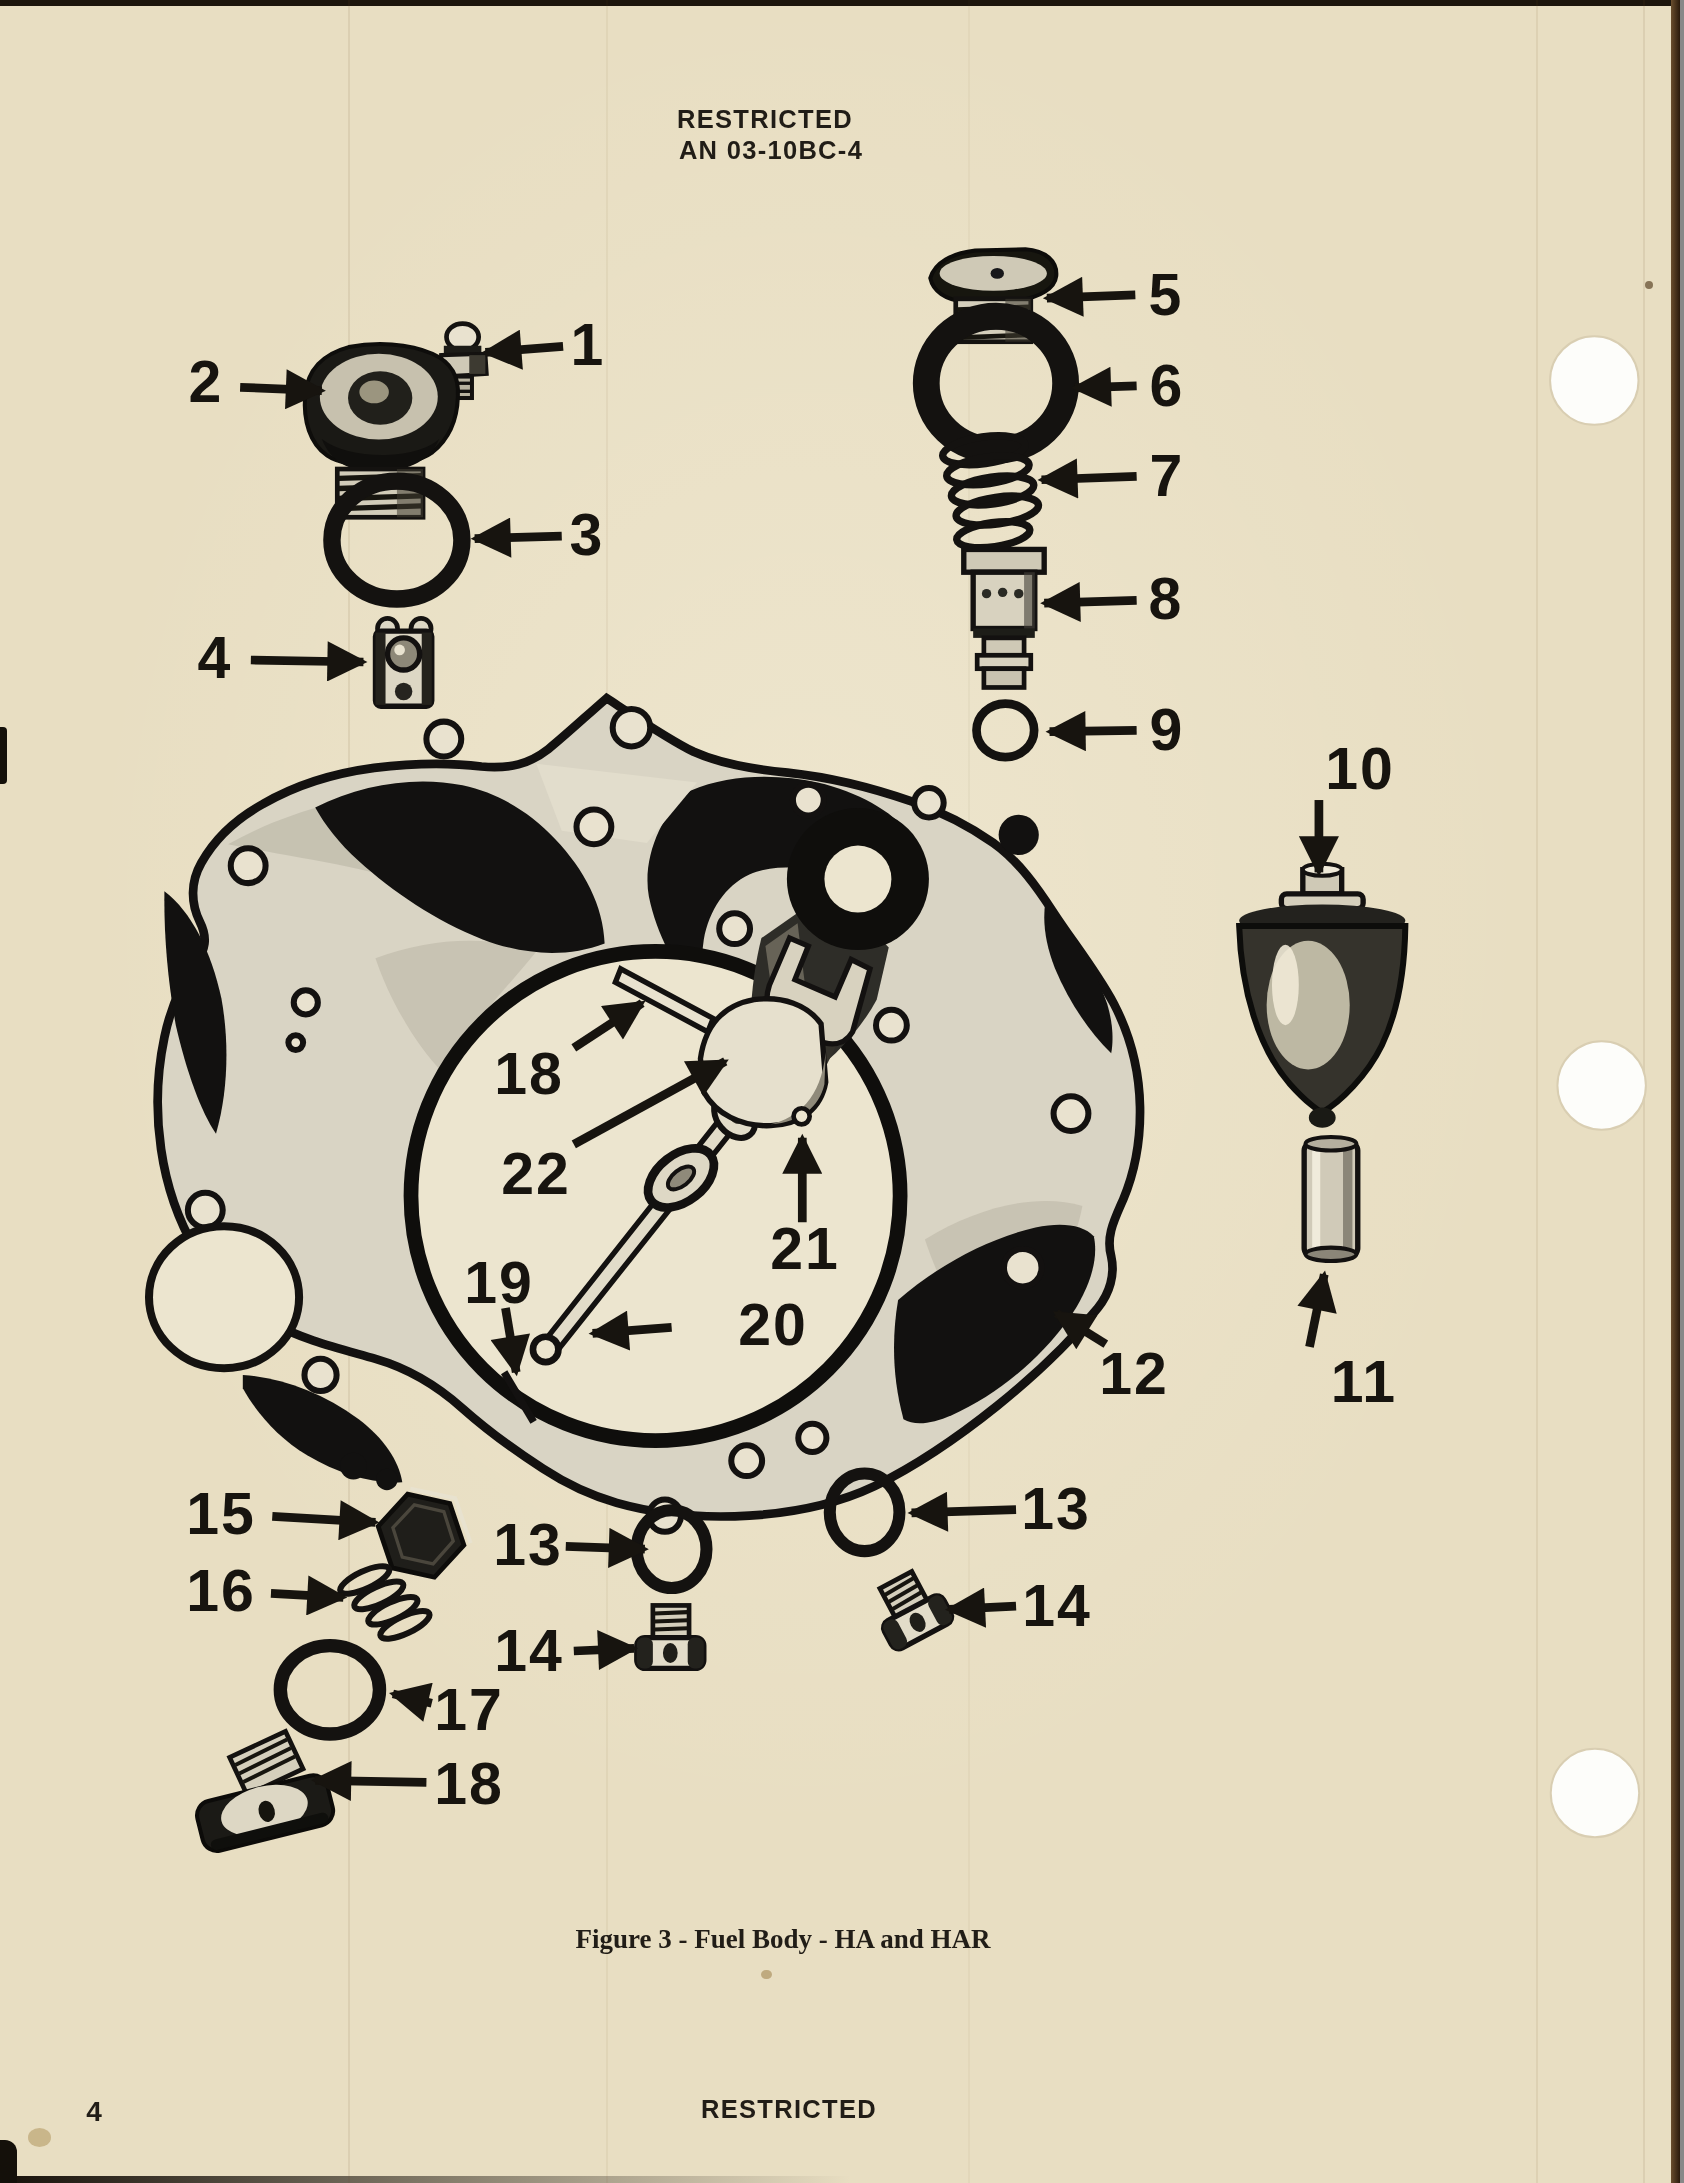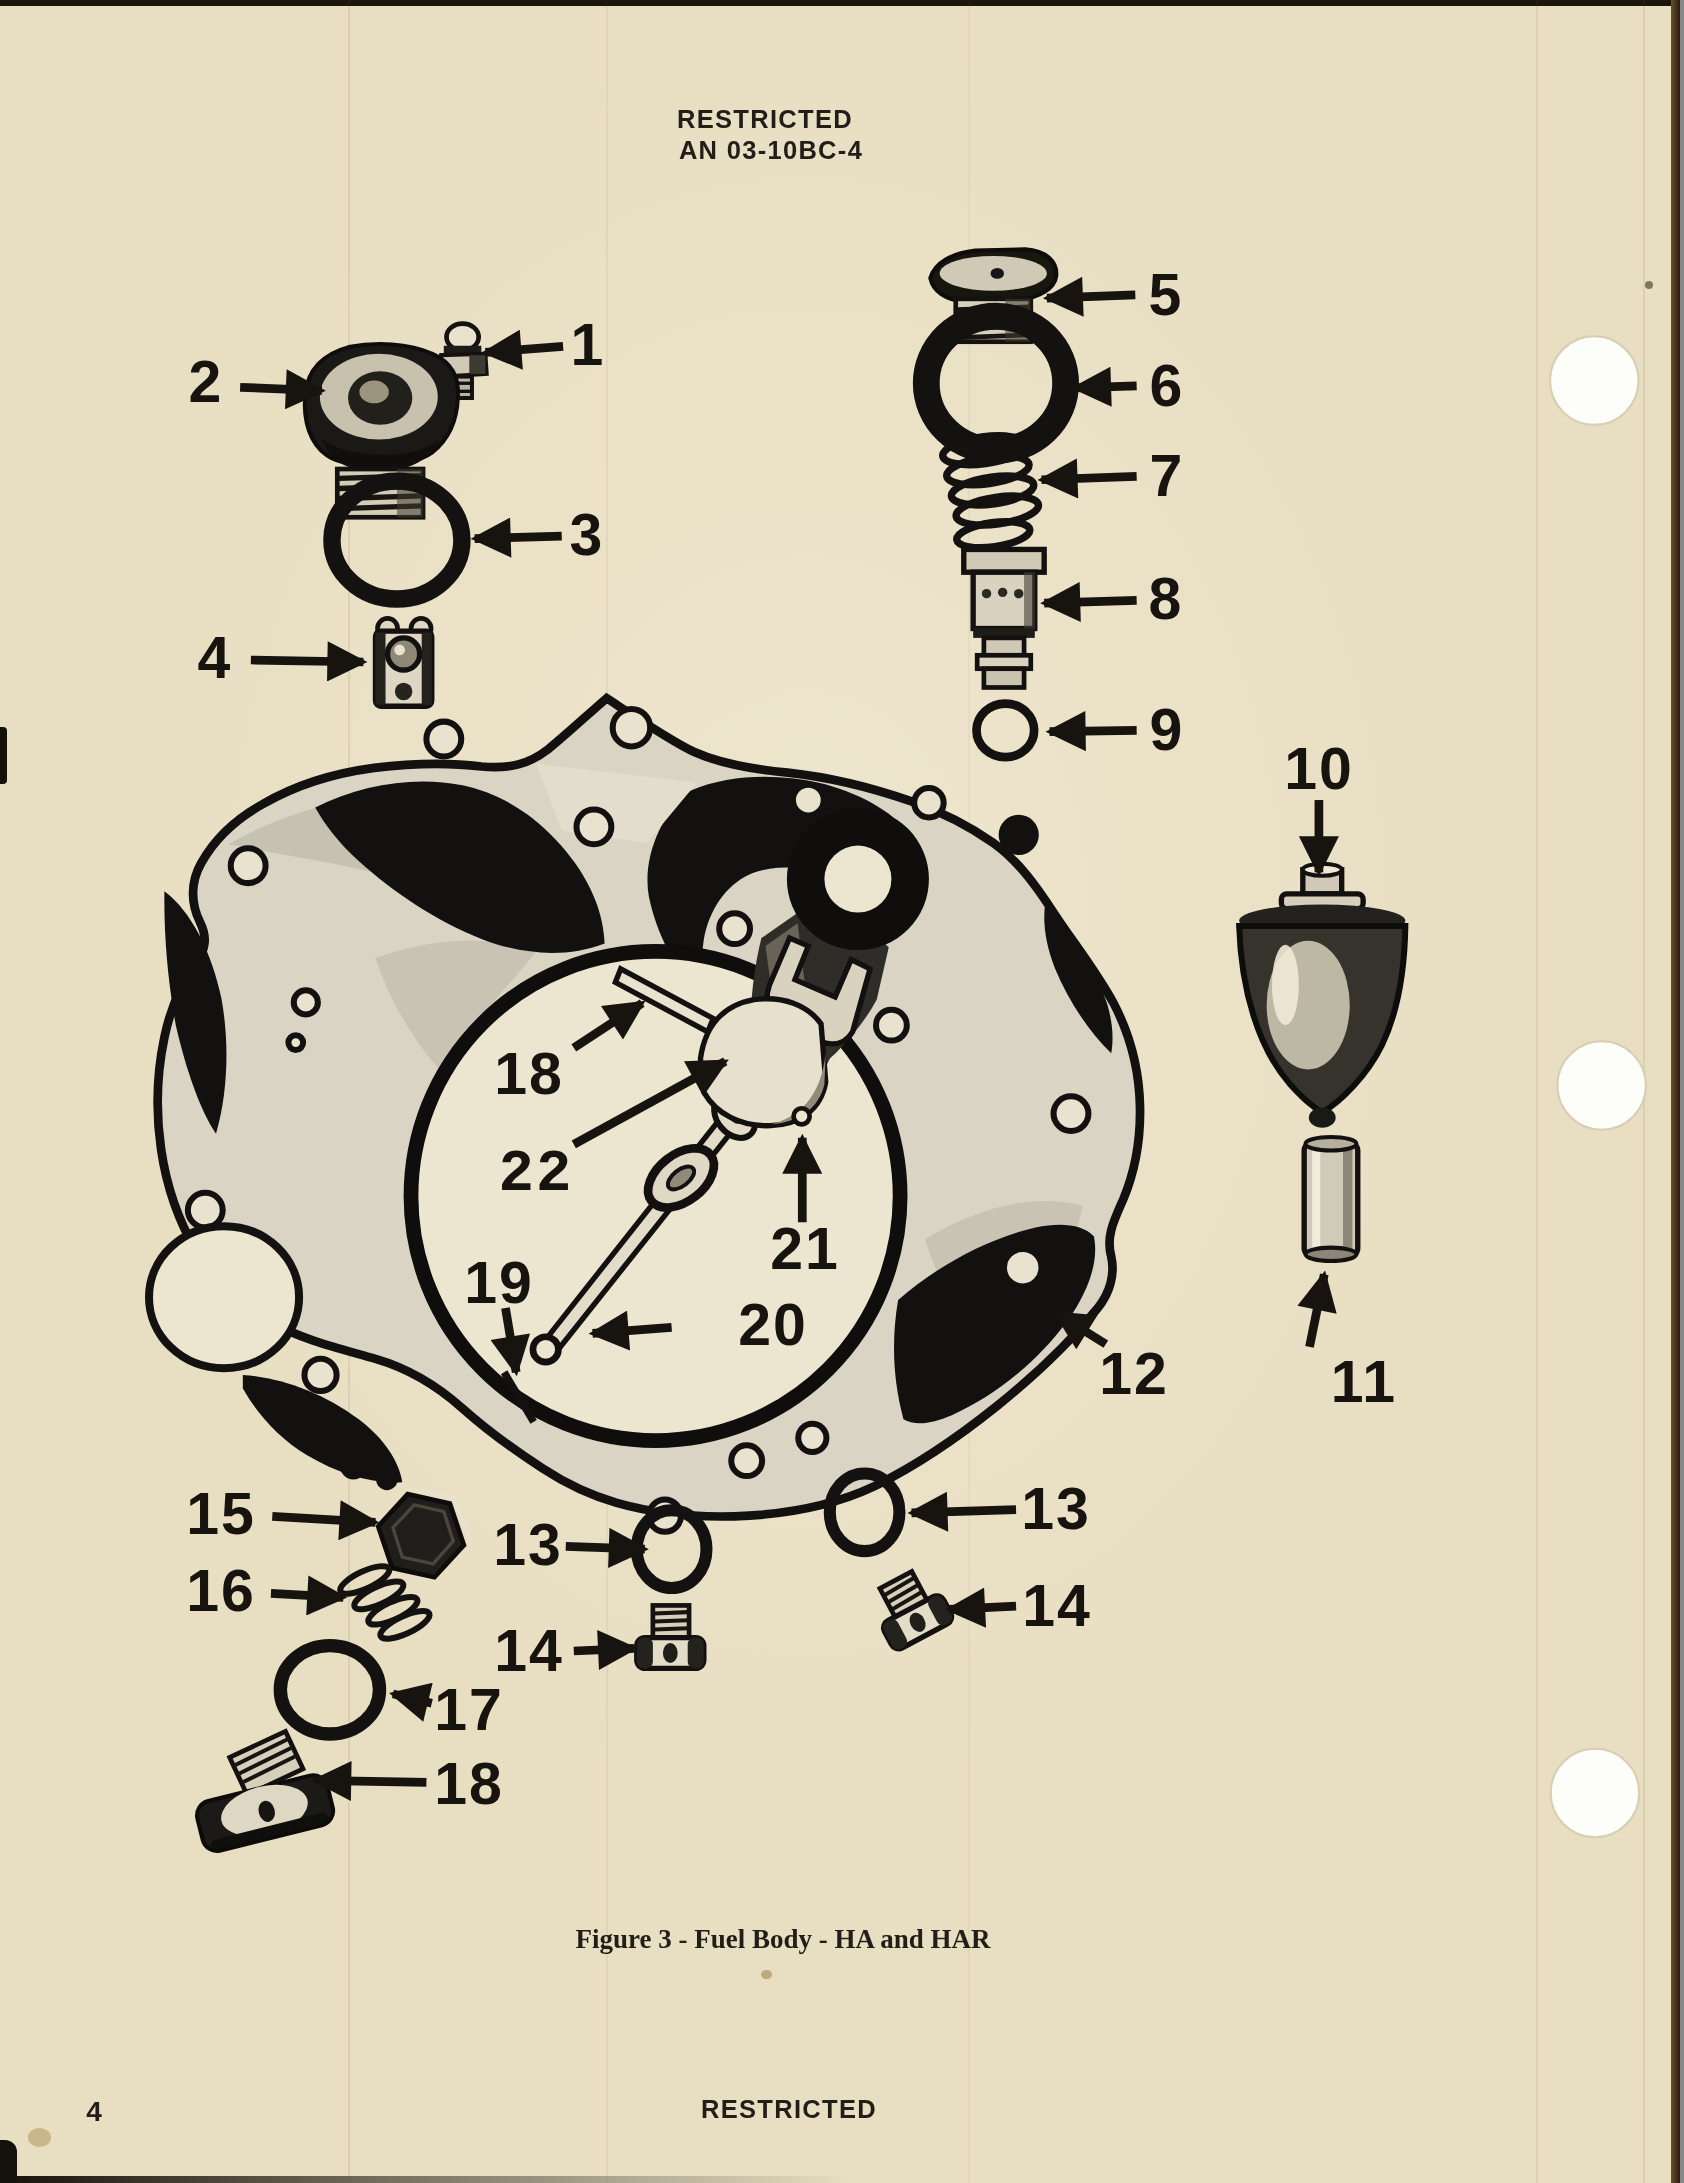--- a/index.html
+++ b/index.html
@@ -373,31 +373,31 @@
   <div id="callouts">
       <div class="callout" style="left: 588px; top: 345px;">1</div>
       <div class="callout" style="left: 206px; top: 382px;">2</div>
       <div class="callout" style="left: 587px; top: 535px;">3</div>
       <div class="callout" style="left: 215px; top: 658px;">4</div>
       <div class="callout" style="left: 1166px; top: 295px;">5</div>
       <div class="callout" style="left: 1167px; top: 386px;">6</div>
       <div class="callout" style="left: 1167px; top: 476px;">7</div>
       <div class="callout" style="left: 1166px; top: 599px;">8</div>
       <div class="callout" style="left: 1167px; top: 730px;">9</div>
-      <div class="callout" style="left: 1319px; top: 769px;">10</div>
+      <div class="callout" style="left: 1360px; top: 769px;">10</div>
       <div class="callout" style="left: 1364px; top: 1382px;">11</div>
       <div class="callout" style="left: 1134px; top: 1374px;">12</div>
       <div class="callout" style="left: 528px; top: 1545px;">13</div>
       <div class="callout" style="left: 1056px; top: 1509px;">13</div>
       <div class="callout" style="left: 529px; top: 1651px;">14</div>
       <div class="callout" style="left: 1057px; top: 1606px;">14</div>
       <div class="callout" style="left: 221px; top: 1514px;">15</div>
       <div class="callout" style="left: 221px; top: 1591px;">16</div>
       <div class="callout" style="left: 469px; top: 1710px;">17</div>
       <div class="callout" style="left: 469px; top: 1784px;">18</div>
       <div class="callout" style="left: 499px; top: 1283px;">19</div>
       <div class="callout" style="left: 727px; top: 1325px; margin-left: 46px;">20</div>
       <div class="callout" style="left: 805px; top: 1249px;">21</div>
-      <div class="callout" style="left: 536px; top: 1174px; font-family: Liberation Mono, monospace;">22</div>
+      <div class="callout" style="left: 536px; top: 1174px;">22</div>
       <div class="callout" style="left: 529px; top: 1074px;">18</div>
     </div>
 </div>
 
 
 </body></html>

